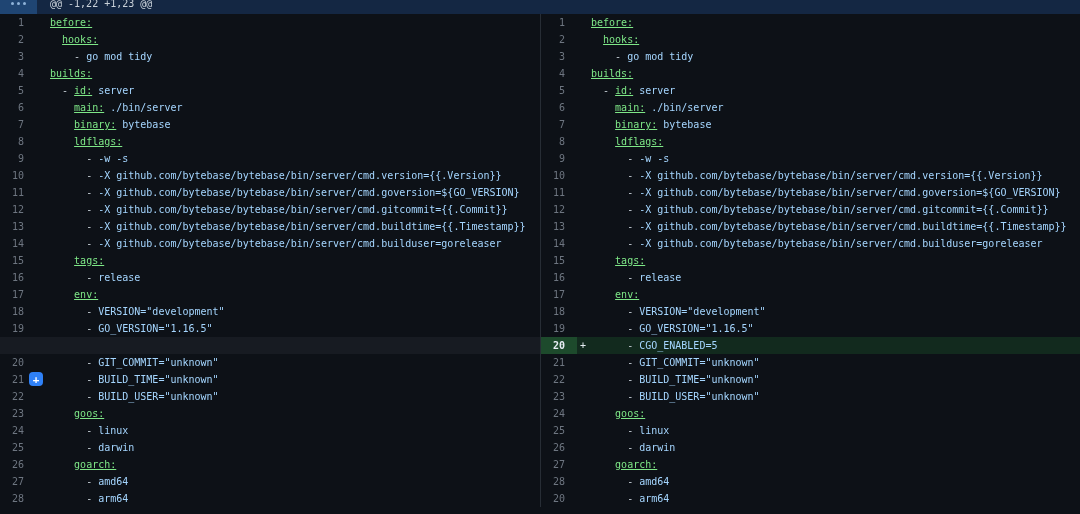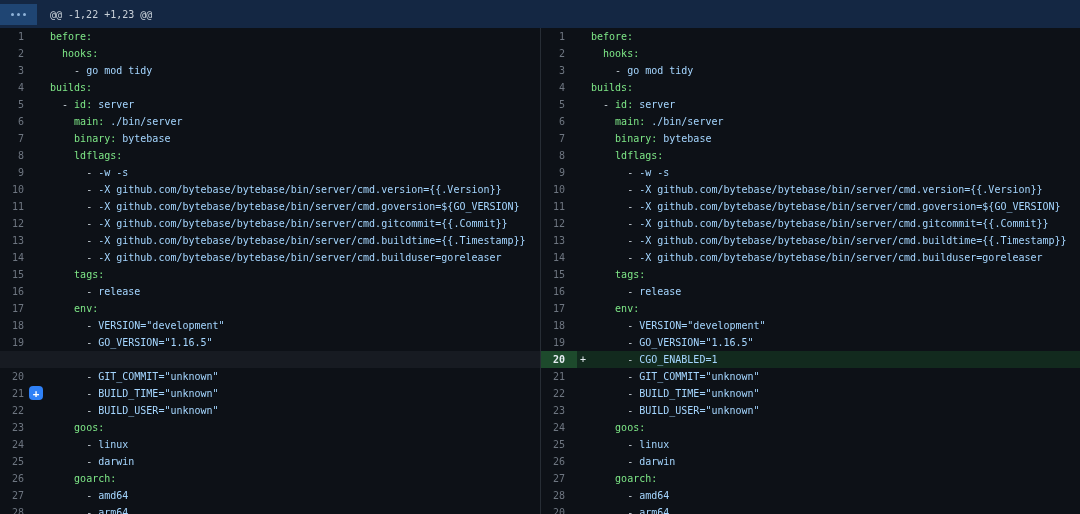--- a/index.html
+++ b/index.html
@@ -5,22 +5,22 @@
   html,body{margin:0;padding:0;background:#010409;}
   .diff{
     position:relative;
     width:1080px;height:514px;
     background:var(--bg,#0d1117);
     overflow:hidden;
     font-family:"DejaVu Sans Mono",monospace;
   }
   
   .hunk-bar{
-    display:flex;align-items:center;
-    height:28px;width:100%;
+    display:flex;align-items:flex-end;
+    height:14px;width:100%;
     background:var(--hunk-bar-bg,#142743);
   }
   .expand-btn{
     width:37px;flex:0 0 37px;height:21px;
     display:flex;align-items:center;justify-content:center;gap:3px;
     background:var(--hunk-expand-bg,#1f4573);
     border:none;padding:0;margin:0;cursor:pointer;
   }
   .dot{width:3px;height:3px;border-radius:50%;background:var(--hunk-dots,#8fb3d9);}
   .hunk-text{
@@ -44,21 +44,21 @@
     text-align:right;padding-right:12px;
     color:var(--gutter-num,#6e7681);
     cursor:pointer;user-select:none;
   }
   .code{
     flex:1;position:relative;
     padding-left:14px;
     white-space:pre;overflow:hidden;
     color:var(--value,#a5d6ff);
   }
-  .tok-key{color:var(--key,#7ee787);}
+  .tok-key{color:var(--key,#7ee787);text-decoration:underline;}
   .tok-punct{color:var(--punct,#c9d1d9);}
   .tok-value{color:var(--value,#a5d6ff);}
   .row.spacer{background:var(--spacer-bg,#171b22);}
   .row.addition{background:var(--addition-row-bg,#122a1e);}
   .row.addition .gutter{
     background:var(--addition-gutter-bg,#1d4a2c);
     color:var(--addition-num,#e6edf3);font-weight:bold;
   }
   .marker{
     position:absolute;left:3px;top:0;
@@ -275,21 +275,21 @@
         <div class="row context">
           <span class="gutter">18</span>
           <span class="code"><span class="tok-value">      </span><span class="tok-punct">- </span><span class="tok-value">VERSION="development"</span></span>
         </div>
         <div class="row context">
           <span class="gutter">19</span>
           <span class="code"><span class="tok-value">      </span><span class="tok-punct">- </span><span class="tok-value">GO_VERSION="1.16.5"</span></span>
         </div>
         <div class="row addition">
           <span class="gutter">20</span>
-          <span class="code"><span class="marker">+</span><span class="tok-value">      </span><span class="tok-punct">- </span><span class="tok-value">CGO_ENABLED=1</span></span>
+          <span class="code"><span class="marker">+</span><span class="tok-value">      </span><span class="tok-punct">- </span><span class="tok-value">CGO_ENABLED=5</span></span>
         </div>
         <div class="row context">
           <span class="gutter">21</span>
           <span class="code"><span class="tok-value">      </span><span class="tok-punct">- </span><span class="tok-value">GIT_COMMIT="unknown"</span></span>
         </div>
         <div class="row context">
           <span class="gutter">22</span>
           <span class="code"><span class="tok-value">      </span><span class="tok-punct">- </span><span class="tok-value">BUILD_TIME="unknown"</span></span>
         </div>
         <div class="row context">

